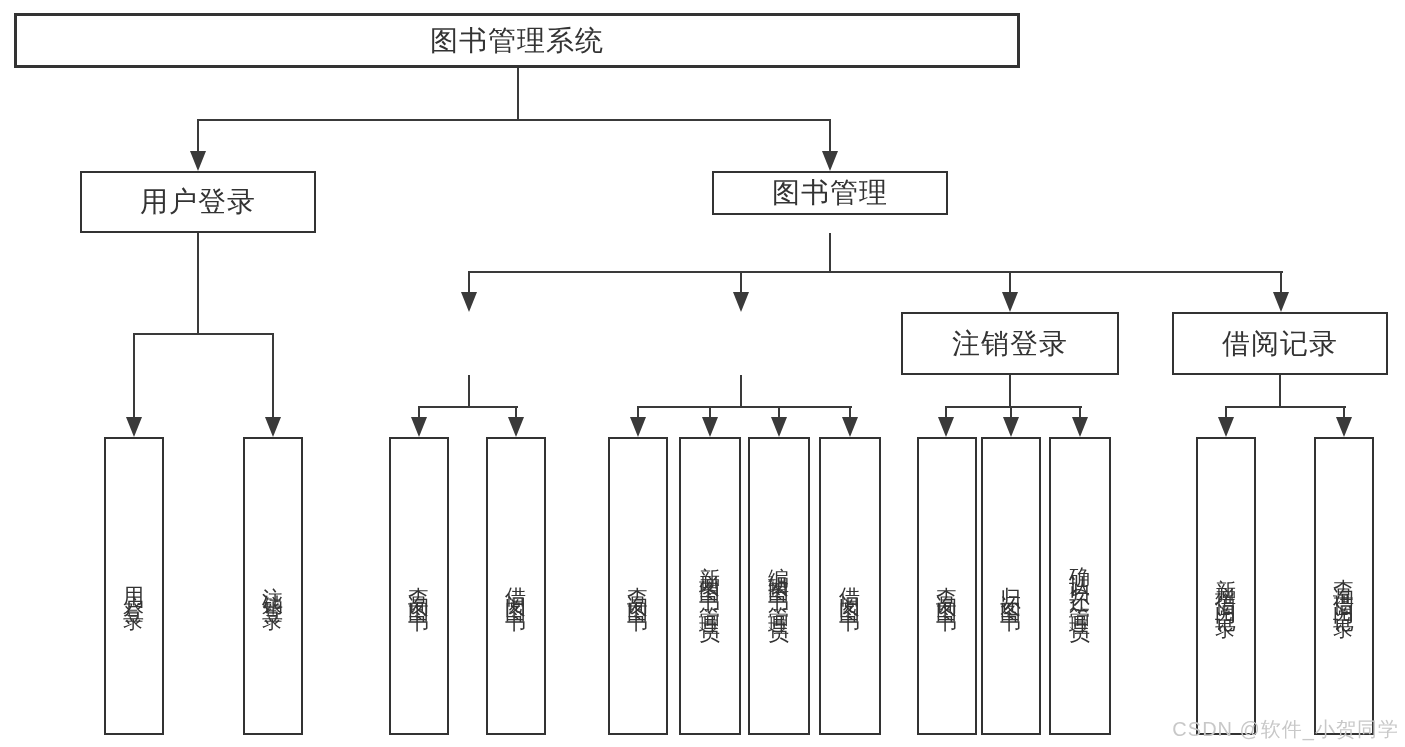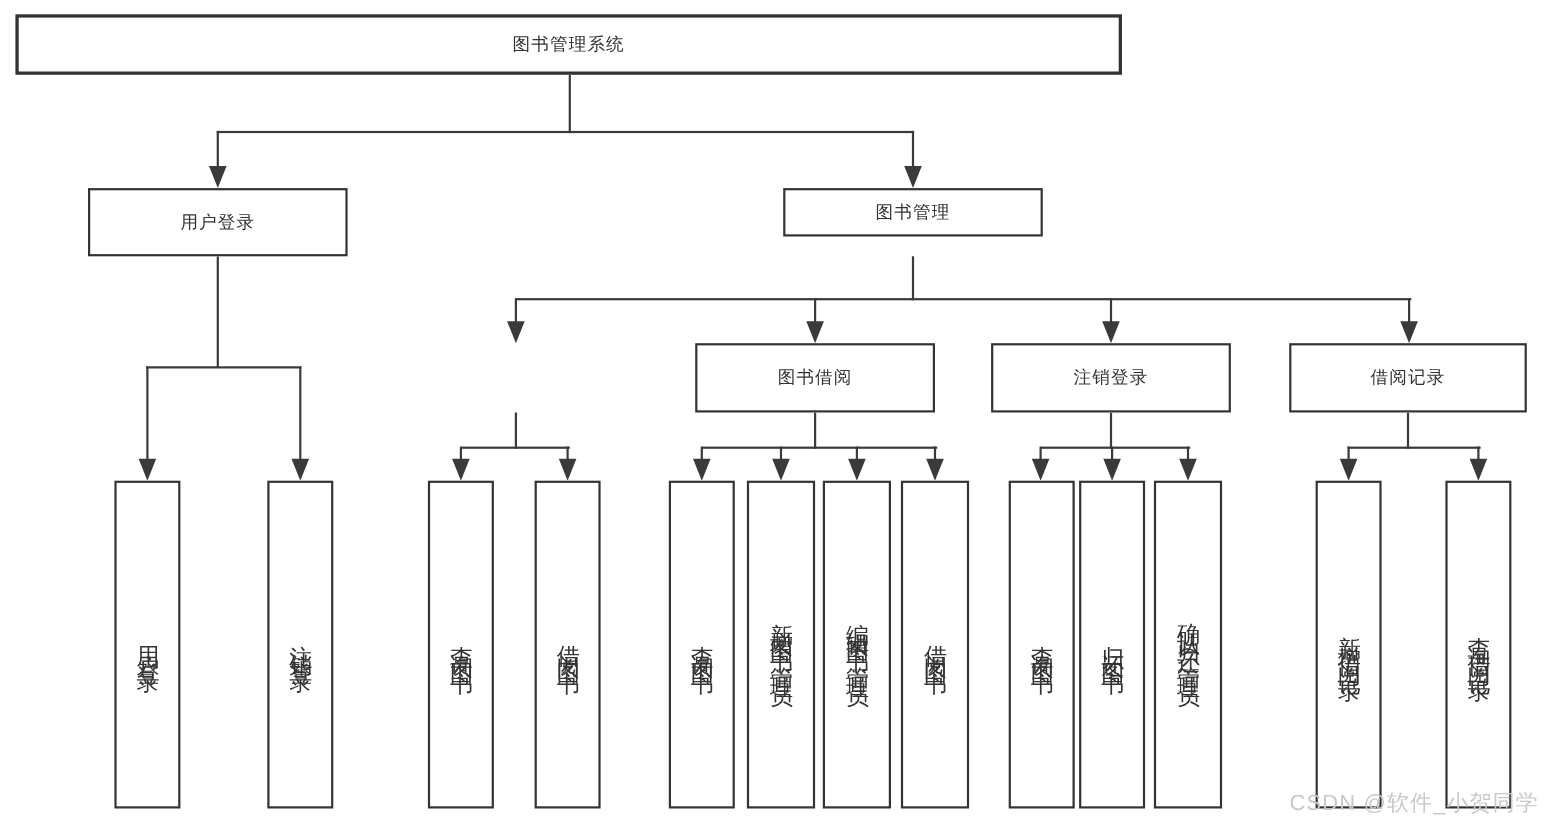--- a/index.html
+++ b/index.html
@@ -16,21 +16,21 @@
     background:#ffffff;
     border:2.5px solid #333333;
     box-sizing:border-box;
     display:flex;
     align-items:center;
     justify-content:center;
     z-index:2;
   }
   .node.root { border-width:3px; }
   .h-label {
-    font-size:16px;
+    font-size:28px;
     letter-spacing:1px;
     white-space:nowrap;
   }
   .v-label {
     writing-mode:vertical-lr;
     text-orientation:mixed;
     font-size:21px;
     letter-spacing:8px;
     line-height:1.1;
   }
@@ -68,23 +68,20 @@
     <span class="h-label">图书管理系统</span>
   </div>
 
   <div class="node" style="left:80px;top:171px;width:236px;height:62px;">
     <span class="h-label">用户登录</span>
   </div>
   <div class="node" style="left:712px;top:171px;width:236px;height:44px;">
     <span class="h-label">图书管理</span>
   </div>
 
-  <div class="node" style="left:632px;top:312px;width:218px;height:63px;">
-    <span class="h-label">图书借阅</span>
-  </div>
   <div class="node" style="left:901px;top:312px;width:218px;height:63px;">
     <span class="h-label">注销登录</span>
   </div>
   <div class="node" style="left:1172px;top:312px;width:216px;height:63px;">
     <span class="h-label">借阅记录</span>
   </div>
 
   <div class="node" style="left:104px;top:437px;width:60px;height:298px;">
     <span class="v-label">用户登录</span>
   </div>

